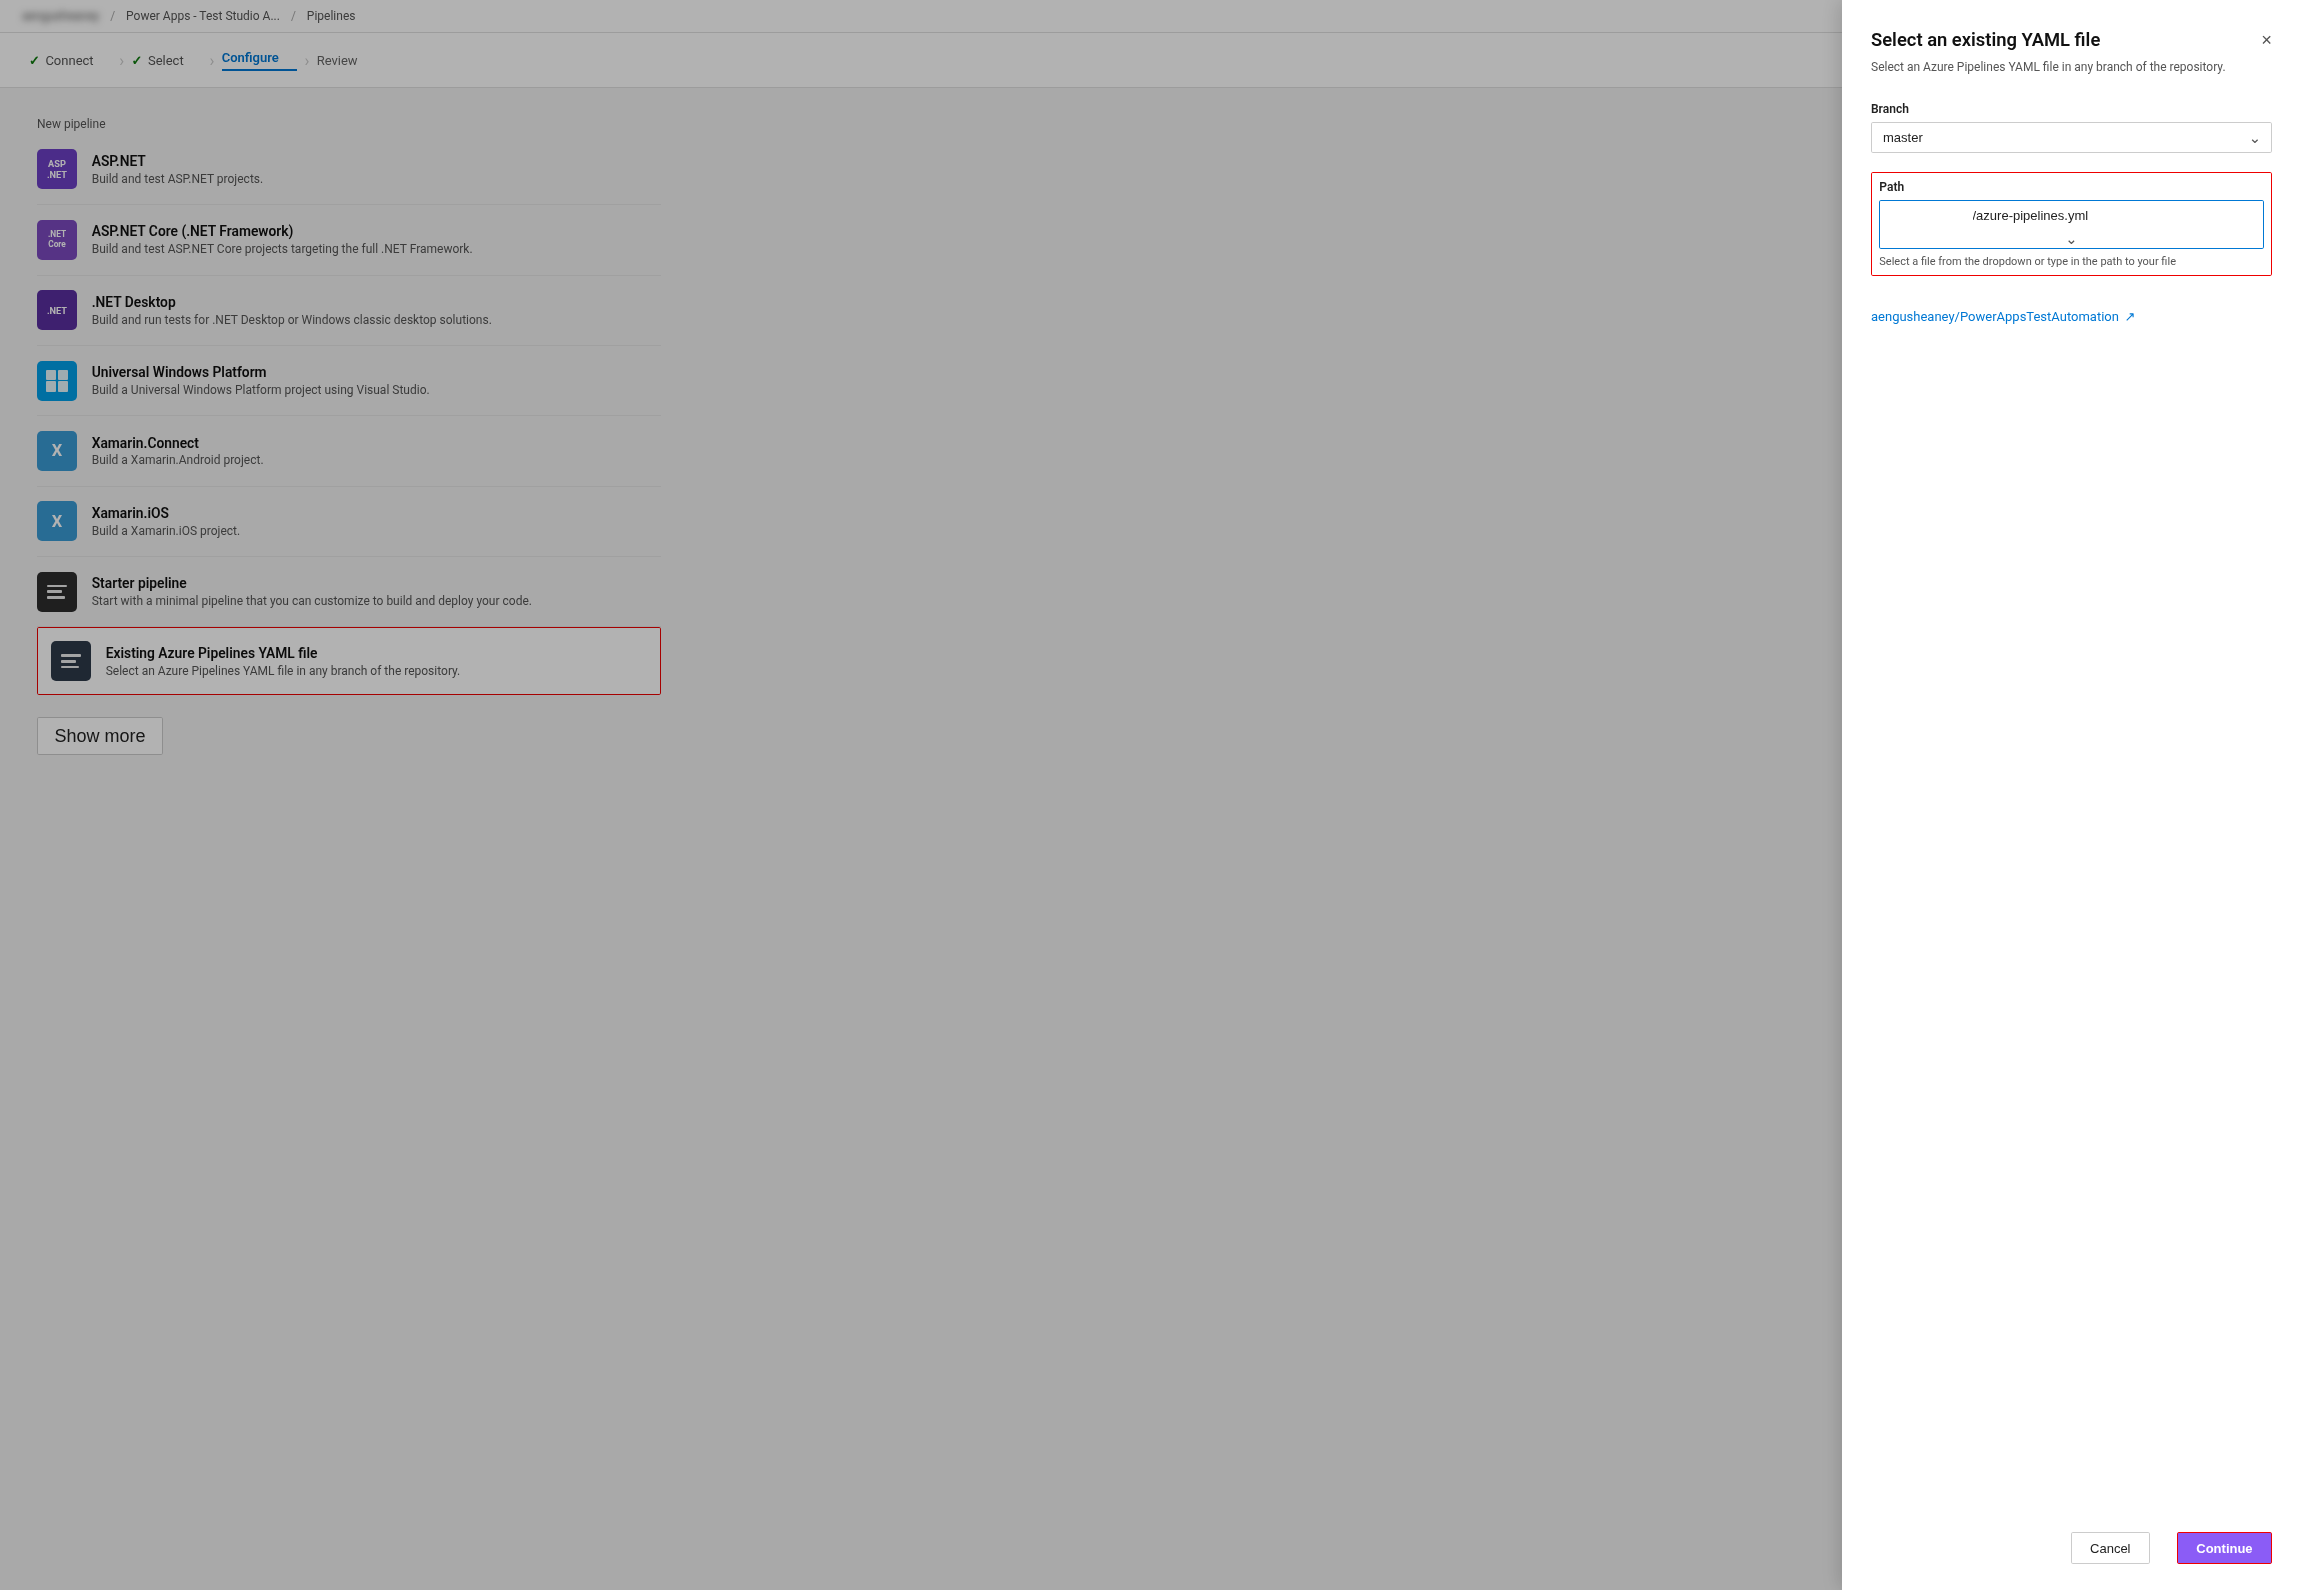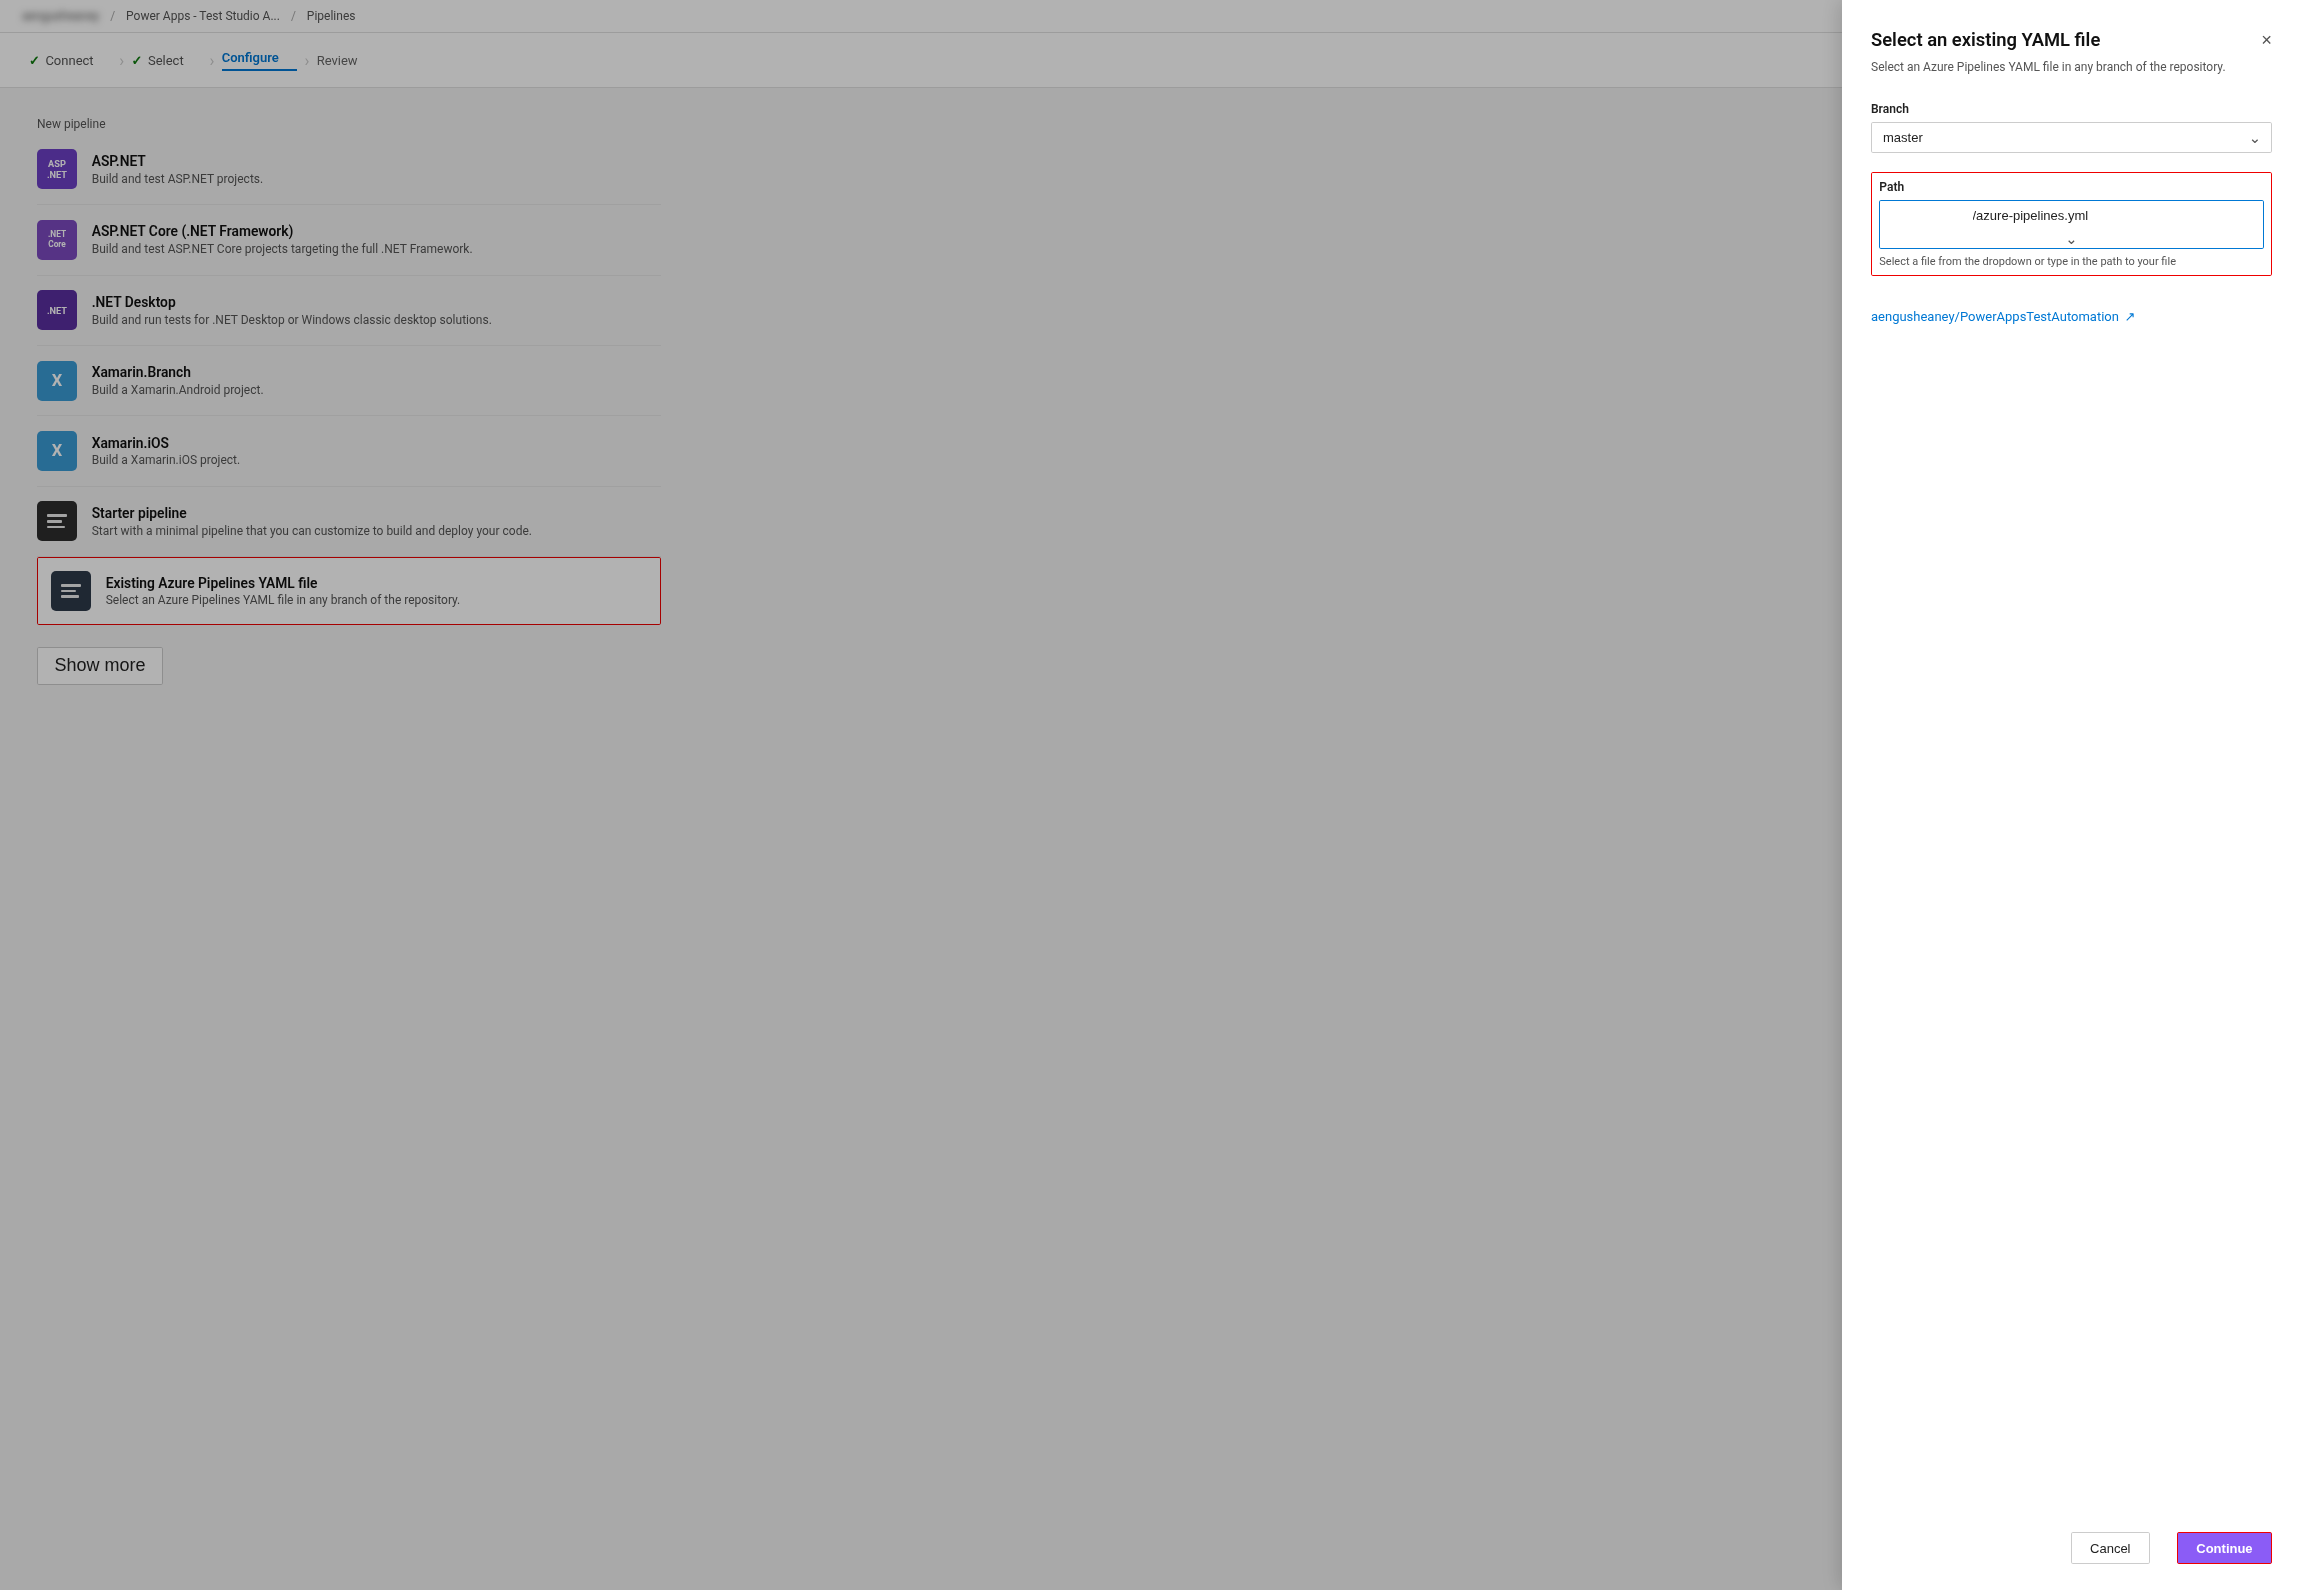--- a/index.html
+++ b/index.html
@@ -381,27 +381,41 @@
     <li class="pipeline-option">
       <div class="option-icon icon-net-desktop">
         <div style="text-align:center;font-size:9.2px;line-height:1.2;font-weight:700;">.NET</div>
       </div>
       <div class="option-text">
         <h3>.NET Desktop</h3>
         <p>Build and run tests for .NET Desktop or Windows classic desktop solutions.</p>
       </div>
     </li>
 
+    <li class="pipeline-option">
+      <div class="option-icon icon-uwp">
+        <div class="uwp-grid">
+          <div class="uwp-cell"></div>
+          <div class="uwp-cell"></div>
+          <div class="uwp-cell"></div>
+          <div class="uwp-cell"></div>
+        </div>
+      </div>
+      <div class="option-text">
+        <h3>Universal Windows Platform</h3>
+        <p>Build a Universal Windows Platform project using Visual Studio.</p>
+      </div>
+    </li>
 
     <li class="pipeline-option">
       <div class="option-icon icon-xamarin-android">
         <span class="x-icon">X</span>
       </div>
       <div class="option-text">
-        <h3>Xamarin.Branch</h3>
+        <h3>Xamarin.Connect</h3>
         <p>Build a Xamarin.Android project.</p>
       </div>
     </li>
 
     <li class="pipeline-option">
       <div class="option-icon icon-xamarin-ios">
         <span class="x-icon">X</span>
       </div>
       <div class="option-text">
         <h3>Xamarin.iOS</h3>

